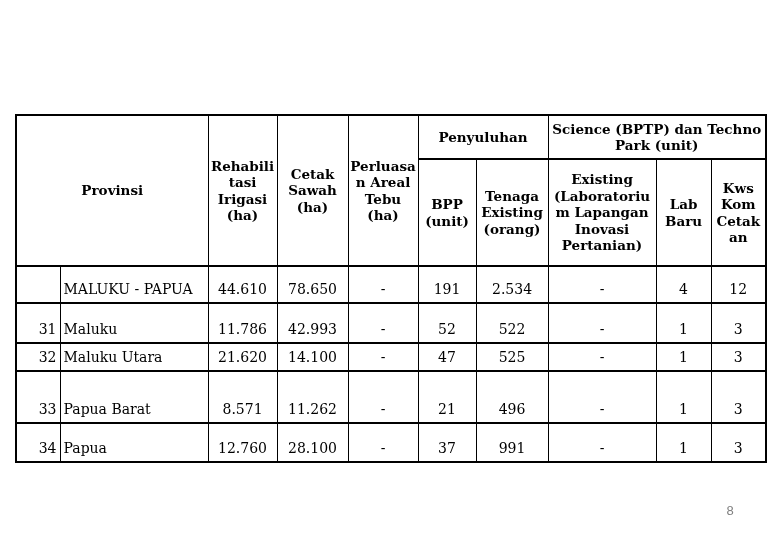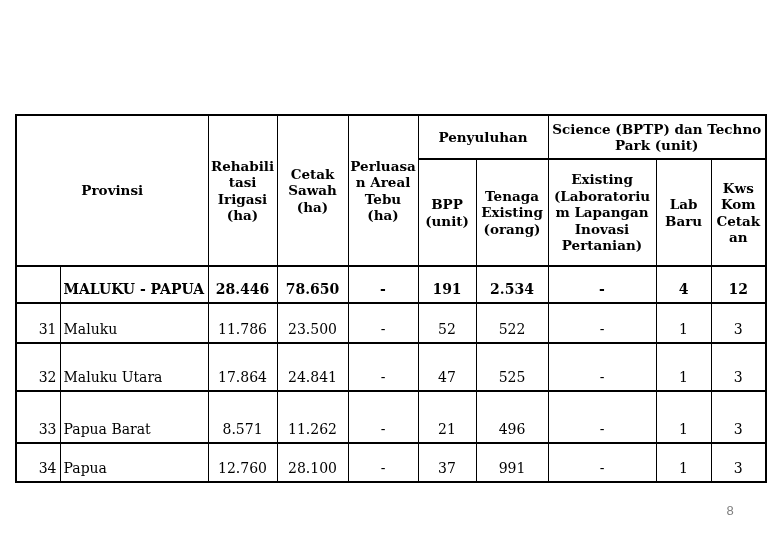--- a/index.html
+++ b/index.html
@@ -41,21 +41,21 @@
   th.th-provinsi { font-size: 15px; }
   table.data td {
     font-size: 14px;
     vertical-align: bottom;
     padding: 2px 3px 5px 3px;
     white-space: nowrap;
   }
   td.num  { text-align: right; }
   td.name { text-align: left; padding-left: 5px; }
   td.val  { text-align: center; }
-  tr.group-row td { font-weight: bold; }
+  tr.group-row td { font-weight: normal; }
   .page-num {
     position: absolute;
     left: 720px;
     top: 503px;
     width: 20px;
     text-align: center;
     font-family: "Liberation Sans", sans-serif;
     font-size: 13px;
     color: #808080;
   }
@@ -112,46 +112,46 @@
         <th>Kws
 Kom
 Cetak
 an</th>
       </tr>
     </thead>
     <tbody>
       <tr class="group-row" style="height:37px">
         <td class="num"></td>
         <td class="name">MALUKU - PAPUA</td>
-        <td class="val">28.446</td>
+        <td class="val">44.610</td>
         <td class="val">78.650</td>
         <td class="val">-</td>
         <td class="val">191</td>
         <td class="val">2.534</td>
         <td class="val">-</td>
         <td class="val">4</td>
         <td class="val">12</td>
       </tr>
       <tr style="height:40px">
         <td class="num">31</td>
         <td class="name">Maluku</td>
         <td class="val">11.786</td>
-        <td class="val">23.500</td>
+        <td class="val">42.993</td>
         <td class="val">-</td>
         <td class="val">52</td>
         <td class="val">522</td>
         <td class="val">-</td>
         <td class="val">1</td>
         <td class="val">3</td>
       </tr>
-      <tr style="height:48px">
+      <tr style="height:28px">
         <td class="num">32</td>
         <td class="name">Maluku Utara</td>
-        <td class="val">17.864</td>
-        <td class="val">24.841</td>
+        <td class="val">21.620</td>
+        <td class="val">14.100</td>
         <td class="val">-</td>
         <td class="val">47</td>
         <td class="val">525</td>
         <td class="val">-</td>
         <td class="val">1</td>
         <td class="val">3</td>
       </tr>
       <tr style="height:52px">
         <td class="num">33</td>
         <td class="name">Papua Barat</td>

